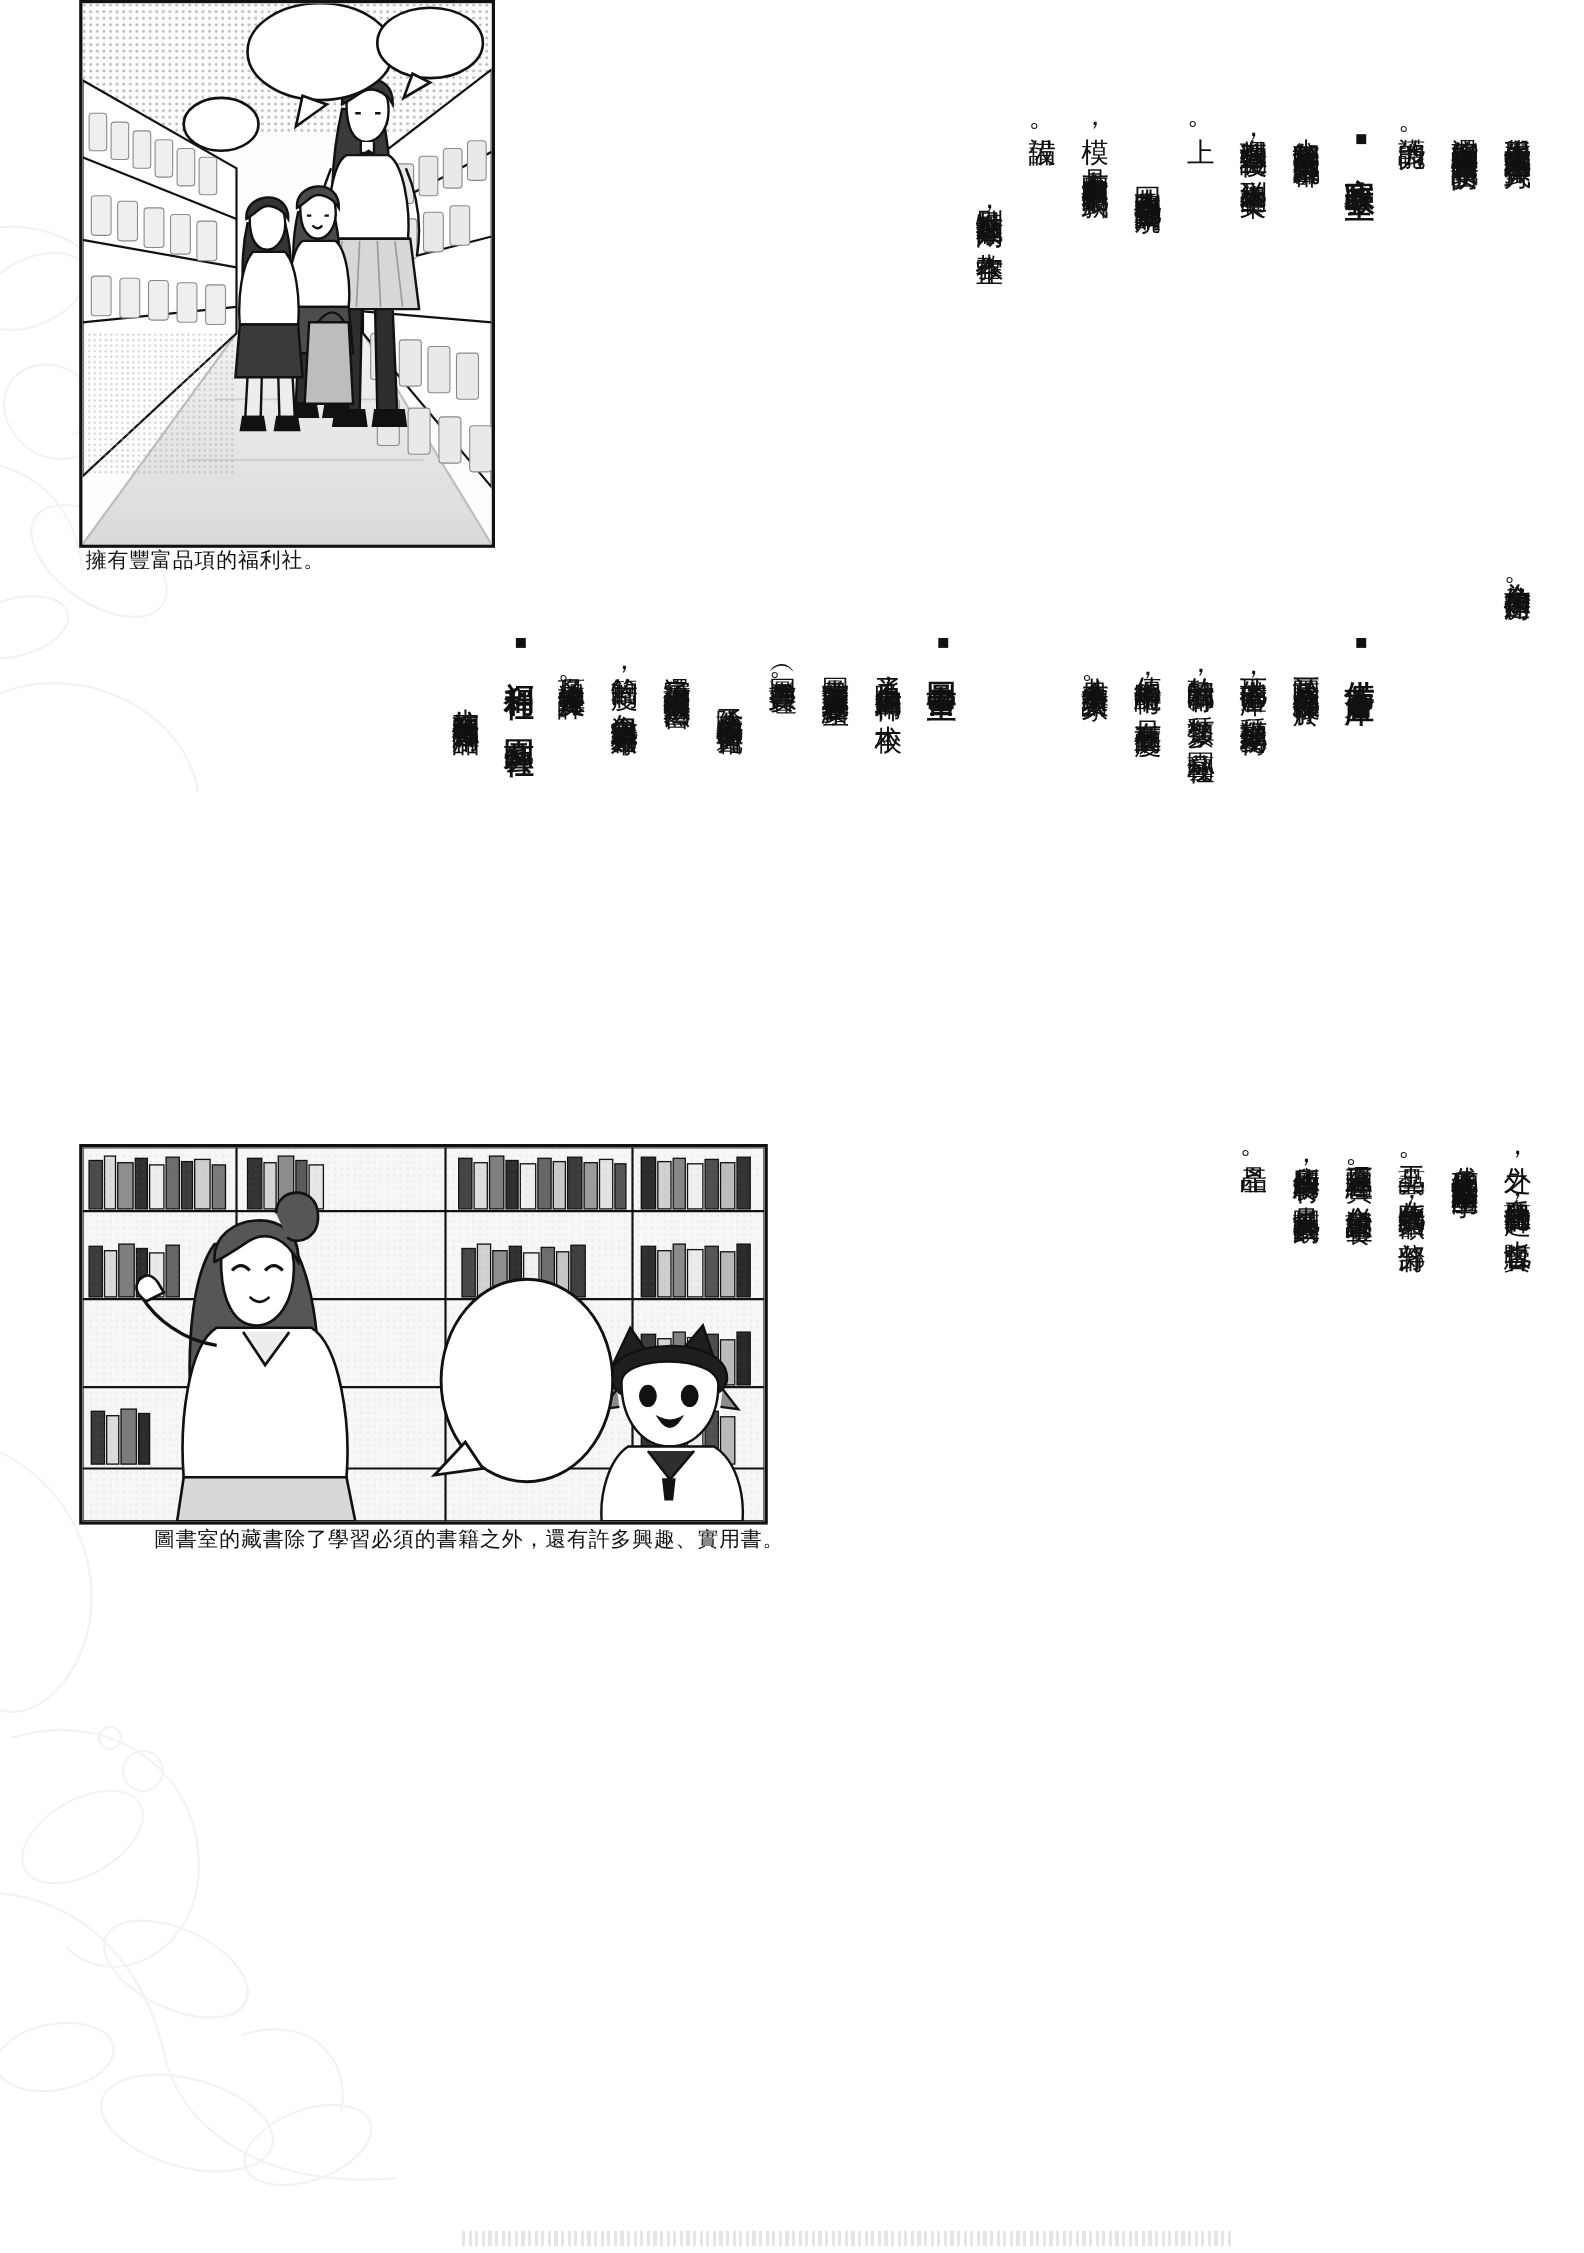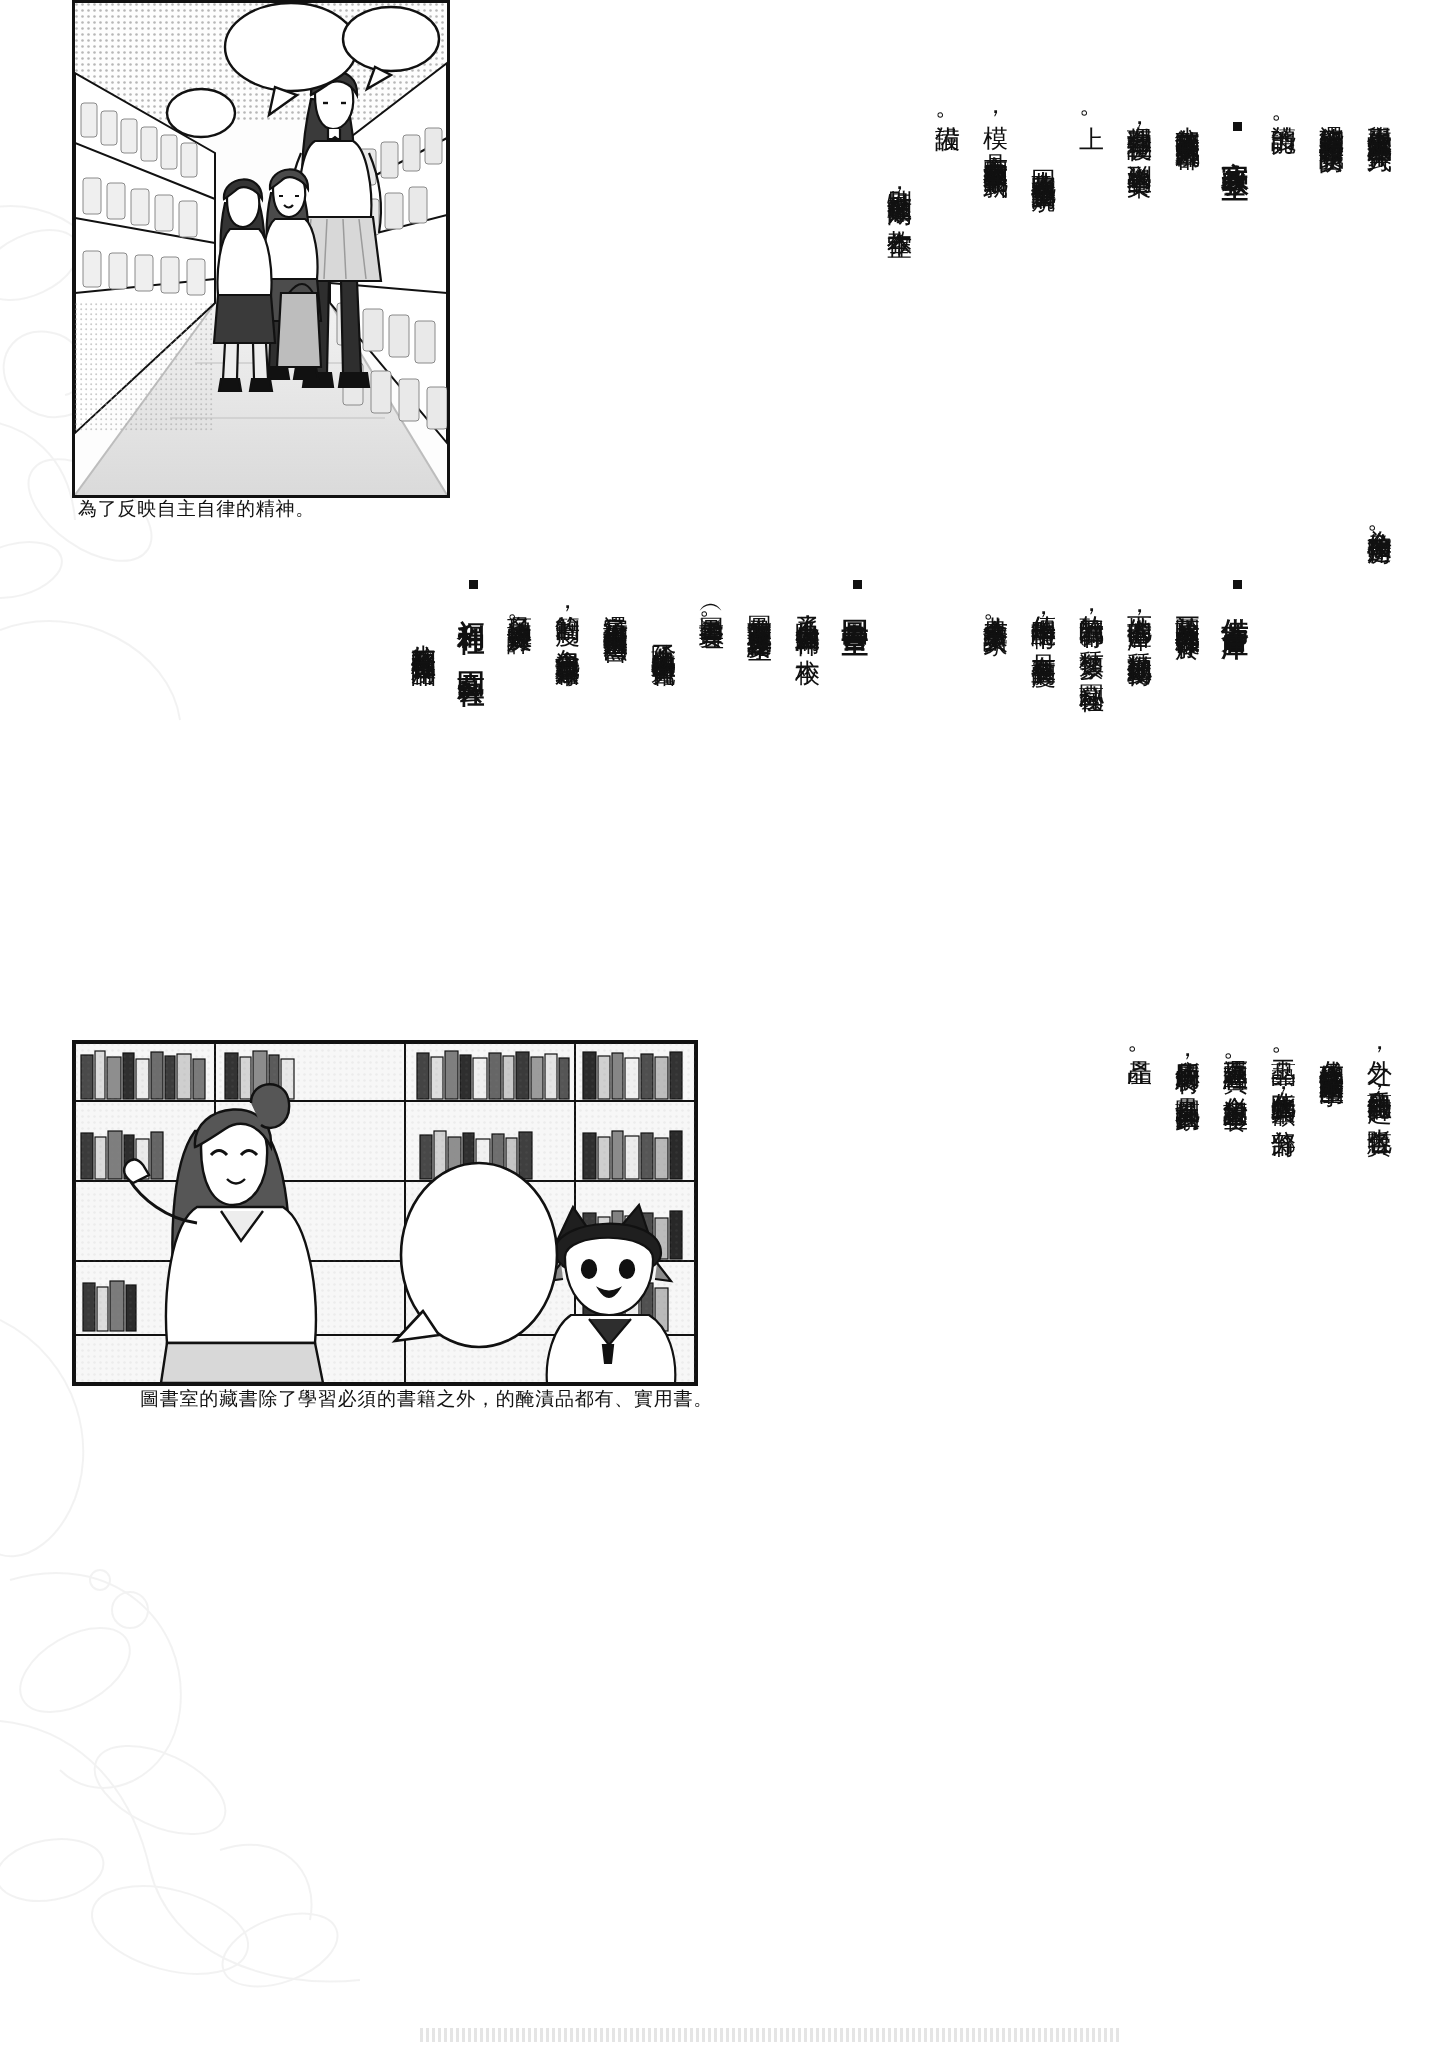--- a/index.html
+++ b/index.html
@@ -246,21 +246,21 @@
 
       <g fill="#ffffff" stroke="#111" stroke-width="2.4">
         <ellipse cx="216" cy="44" rx="66" ry="44"></ellipse>
         <path d="M200 84 l-6 28 l28 -20 Z"></path>
         <ellipse cx="316" cy="36" rx="48" ry="32"></ellipse>
         <path d="M300 64 l-8 22 l24 -14 Z"></path>
         <ellipse cx="126" cy="110" rx="34" ry="24"></ellipse>
       </g>
     </svg>
   </div>
-  <div class="caption" style="left:78px; top:496px;">為了反映自主自律的精神。</div>
+  <div class="caption" style="left:78px; top:496px;">擁有豐富品項的福利社。</div>
 
   <div class="panel" style="left:72px; top:1040px; width:620px; height:340px;">
     <svg width="620" height="340" viewBox="0 0 620 340">
       <defs>
         <pattern id="dotsB" width="6" height="6" patternUnits="userSpaceOnUse">
           <circle cx="1.5" cy="1.5" r="1.3" fill="#8a8a8a"></circle>
         </pattern>
       </defs>
       <rect x="0" y="0" width="620" height="340" fill="#fafafa"></rect>
 
@@ -398,21 +398,21 @@
         <path d="M514 276 l20 26 l22 -26" fill="#2e2e2e"></path>
         <path d="M528 302 l10 0 l-2 18 l-6 0 Z" fill="#111"></path>
       </g>
 
       <g fill="#ffffff" stroke="#111" stroke-width="2.6">
         <ellipse cx="404" cy="212" rx="78" ry="92"></ellipse>
         <path d="M348 268 l-28 30 l44 -6 Z"></path>
       </g>
     </svg>
   </div>
-  <div class="caption" style="left:140px; top:1386px;">圖書室的藏書除了學習必須的書籍之外，的醃漬品都有、實用書。</div>
+  <div class="caption" style="left:140px; top:1386px;">圖書室的藏書除了學習必須的書籍之外，還有許多興趣、實用書。</div>
 
   <div class="vtext" style="right:44px; top:106px; height:840px;">學生不僅學習電腦的基本操作方式，</div>
   <div class="vtext" style="right:92px; top:106px; height:840px;">還能學到網路資料搜尋和資訊安全防</div>
   <div class="vtext" style="right:140px; top:106px; height:840px;">護的能力。</div>
 
   <div class="bullet-dot" style="right:198px; top:122px;"></div>
   <div class="vtext heading" style="right:186px; top:140px;">家政教室</div>
 
   <div class="vtext" style="right:44px; top:510px; height:440px;">為全校的廚房運作。</div>
 

